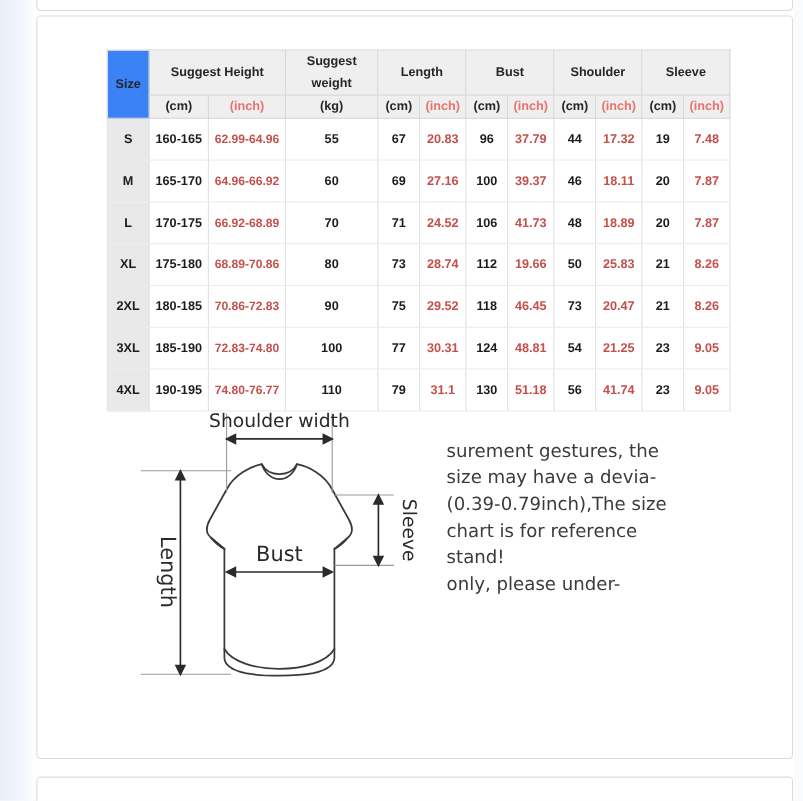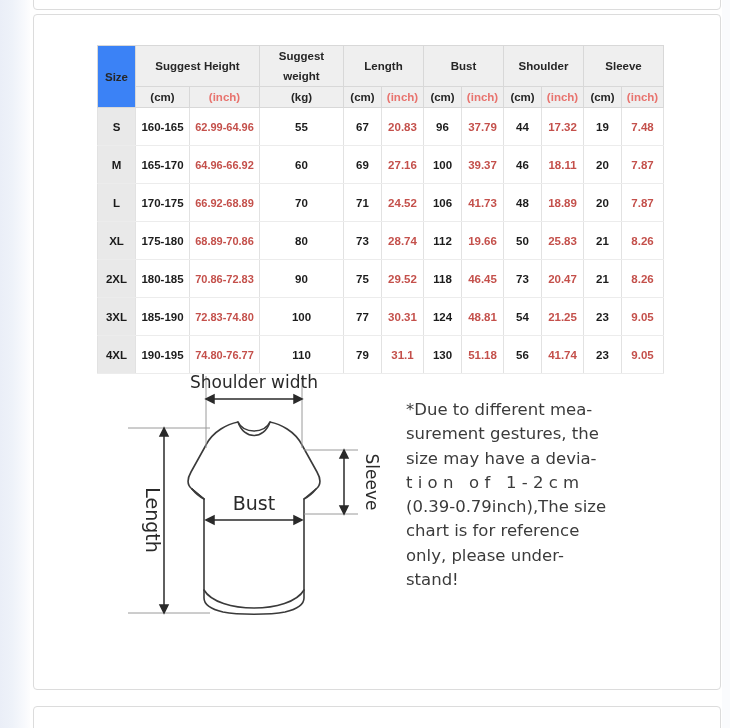--- a/index.html
+++ b/index.html
@@ -349,21 +349,19 @@
     <polygon points="226,82 222,90 230,90"></polygon>
     <polygon points="226,146 222,138 230,138"></polygon>
   </g>
   <text x="136" y="20" text-anchor="middle" font-family="DejaVu Sans, sans-serif" font-size="17" fill="#2a2a2a">Shoulder width</text>
   <text x="136" y="142" text-anchor="middle" font-family="DejaVu Sans, sans-serif" font-size="19" fill="#2a2a2a">Bust</text>
   <text x="28" y="152" text-anchor="middle" font-family="DejaVu Sans, sans-serif" font-size="19" fill="#2a2a2a" transform="rotate(90 28 152)">Length</text>
   <text x="248" y="114" text-anchor="middle" font-family="DejaVu Sans, sans-serif" font-size="17" fill="#2a2a2a" transform="rotate(90 248 114)">Sleeve</text>
 </svg>
 
 <div id="note">
-    <span class="ln">*Due to different mea-</span>
     <span class="ln">surement gestures, the</span>
     <span class="ln">size may have a devia-</span>
-    <span class="ln">t i o n   o f   1 - 2 c m</span>
     <span class="ln">(0.39-0.79inch),The size</span>
     <span class="ln">chart is for reference</span>
+    <span class="ln">stand!</span>
     <span class="ln">only, please under-</span>
-    <span class="ln">stand!</span>
   </div>
 
 </body></html>

